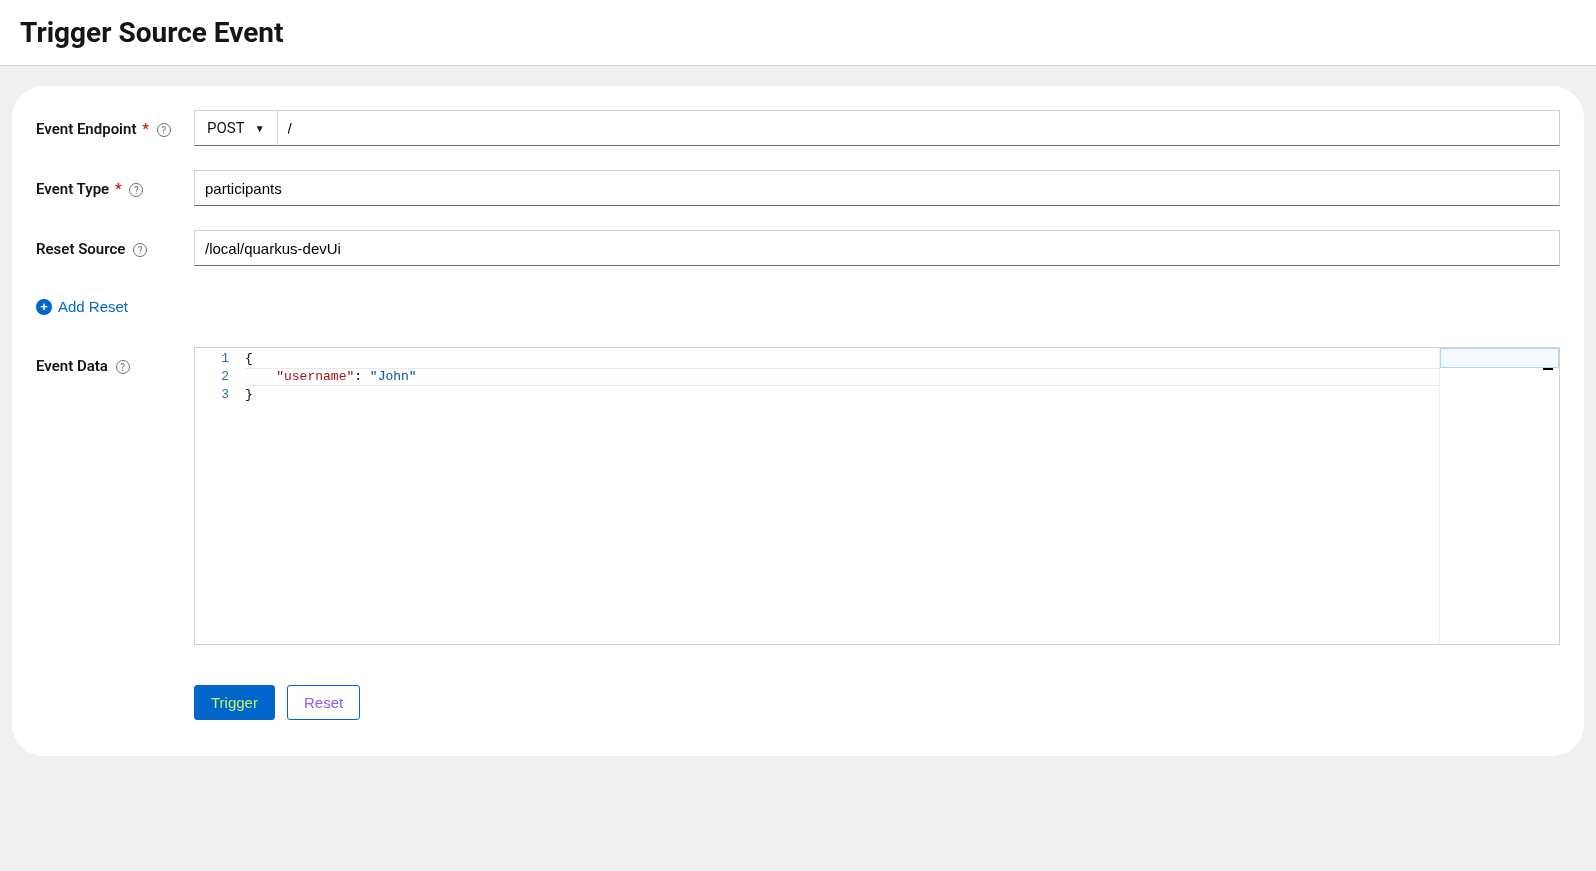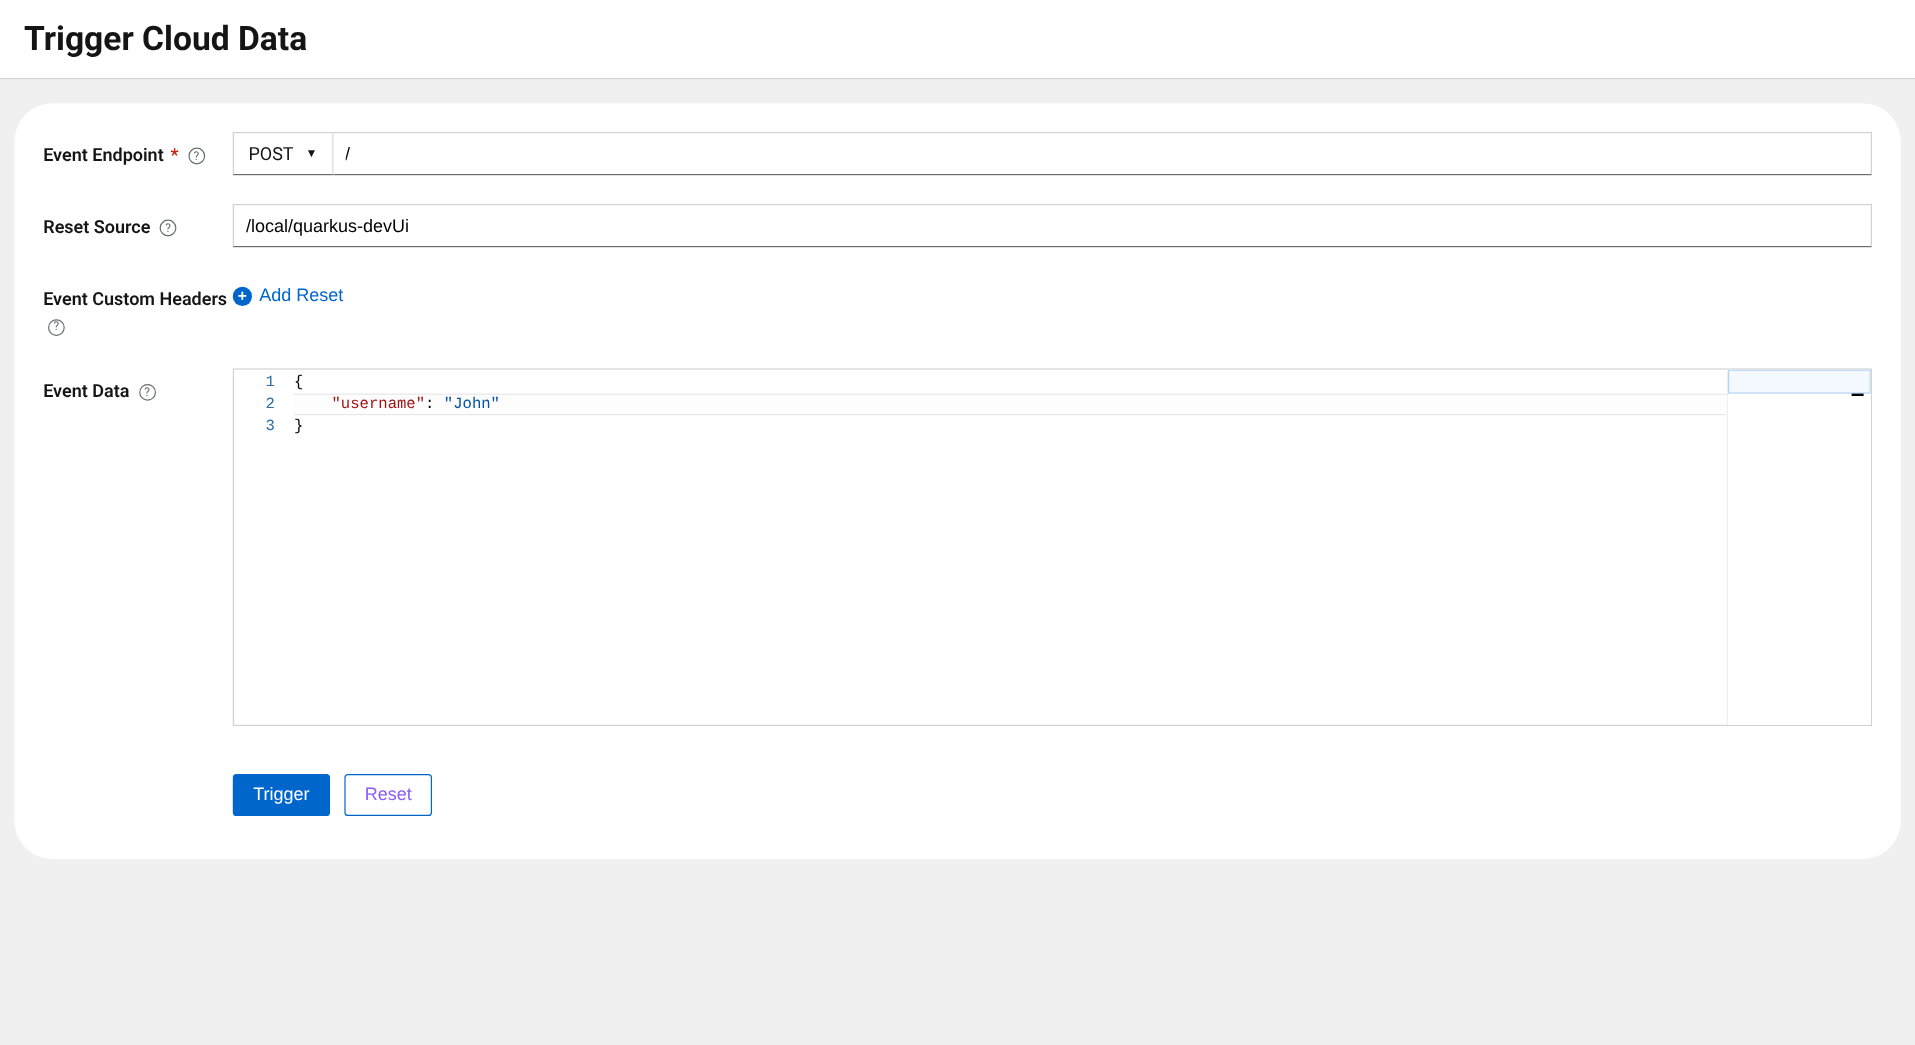--- a/index.html
+++ b/index.html
@@ -192,71 +192,77 @@
     }
     .btn {
       padding: 8px 16px;
       font-size: 15px;
       border-radius: 3px;
       cursor: pointer;
       border: 1px solid transparent;
     }
     .btn-primary {
       background: #0066cc;
-      color: #ffffff;
+      color: #bef264;
       border-color: #0066cc;
     }
     .btn-secondary {
       background: #fff;
       color: #8b5cf6;
       border-color: #0066cc;
     }
   </style>
 </head>
 <body>
 
 <div class="header-bar">
-  <h1 class="page-title">Trigger Cloud Data</h1>
+  <h1 class="page-title">Trigger Source Event</h1>
 </div>
 
 <div class="content-wrap">
   <div class="card">
 
     <div class="form-row">
       <div class="form-label">
         <span>Event Endpoint</span>
         <span class="reqd">*</span>
         <span class="help-ico">?</span>
       </div>
       <div class="form-control-area">
         <div class="method-select">
           <span>POST</span>
           <span class="caret">▼</span>
         </div>
         <input class="text-input endpt-input" value="/" style="">
       </div>
     </div>
 
+    <div class="form-row">
+      <div class="form-label">
+        <span>Event Type</span>
+        <span class="reqd">*</span>
+        <span class="help-ico">?</span>
+      </div>
+      <div class="form-control-area">
+        <input class="text-input" value="participants" style="">
+      </div>
+    </div>
 
     <div class="form-row">
       <div class="form-label">
         <span>Reset Source</span>
         <span class="help-ico">?</span>
       </div>
       <div class="form-control-area">
         <input class="text-input" value="/local/quarkus-devUi" style="">
       </div>
     </div>
 
 
     <div class="form-row">
-      <div class="form-label">
-        <span>Event Custom Headers</span>
-        <span class="help-ico">?</span>
-      </div>
       <div class="form-control-area">
         <button class="add-header-btn">
           <span class="plus-circle">+</span>
           <span>Add Reset</span>
         </button>
       </div>
     </div>
 
     <div class="form-row top-align">
       <div class="form-label">

